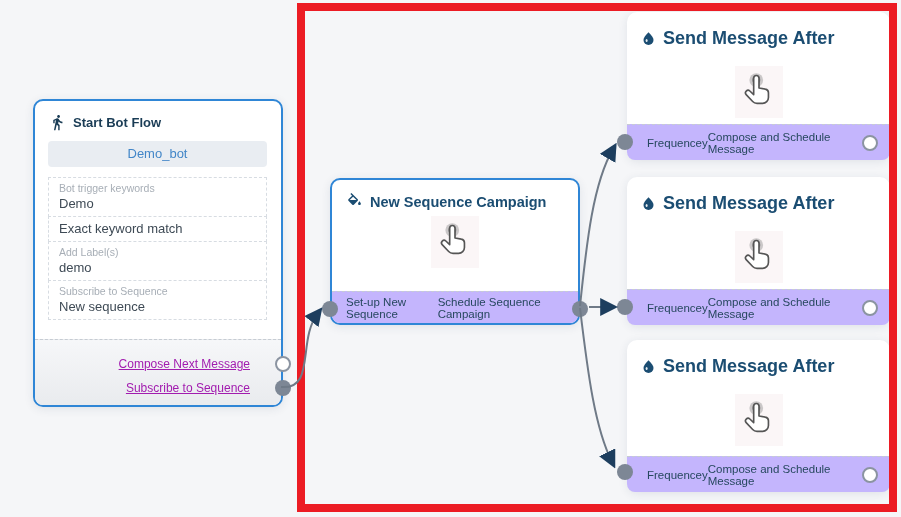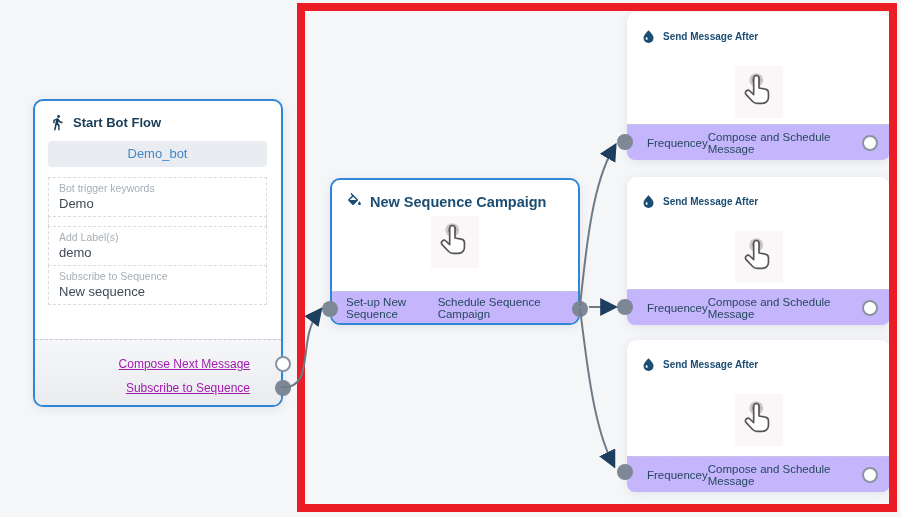--- a/index.html
+++ b/index.html
@@ -34,21 +34,21 @@
   .out-label { position:absolute; right:31px; font-size:12px; color:#a21caf;text-decoration:underline; }
 
   
   #sequence-node { left:330px; top:178px; width:250px; height:147px; }
   #sequence-node .node-header { padding:13px 14px 0 14px; }
   #sequence-node .node-title { font-size:14.5px; }
 
   
   .send-node { left:627px; width:263px; height:148px; }
   .send-node .node-header { padding:16px 14px 0 14px; }
-  .send-node .node-title { font-size:10px; }
+  .send-node .node-title { font-size:18px; }
 
   
   .cursor-tile { position:absolute; left:50%; transform:translateX(-50%);
     width:48px; height:52px; background:#fbf6f7; display:flex; align-items:center;
     justify-content:center; }
   #sequence-node .cursor-tile { top:36px; }
   .send-node .cursor-tile { top:54px; }
 
   
   .port-footer { position:absolute; left:0; bottom:0; width:100%; height:32px;
@@ -85,20 +85,21 @@
       </span>
       <span class="node-title">Start Bot Flow</span>
     </div>
     <button class="bot-btn">Demo_bot</button>
     <div class="fields">
       <div class="field">
         <div class="field-label">Bot trigger keywords</div>
         <div class="field-value">Demo</div>
       </div>
       <div class="field">
+        <div class="field-value">Exact keyword match</div>
       </div>
       <div class="field">
         <div class="field-label">Add Label(s)</div>
         <div class="field-value">demo</div>
       </div>
       <div class="field">
         <div class="field-label">Subscribe to Sequence</div>
         <div class="field-value">New sequence</div>
       </div>
     </div>

